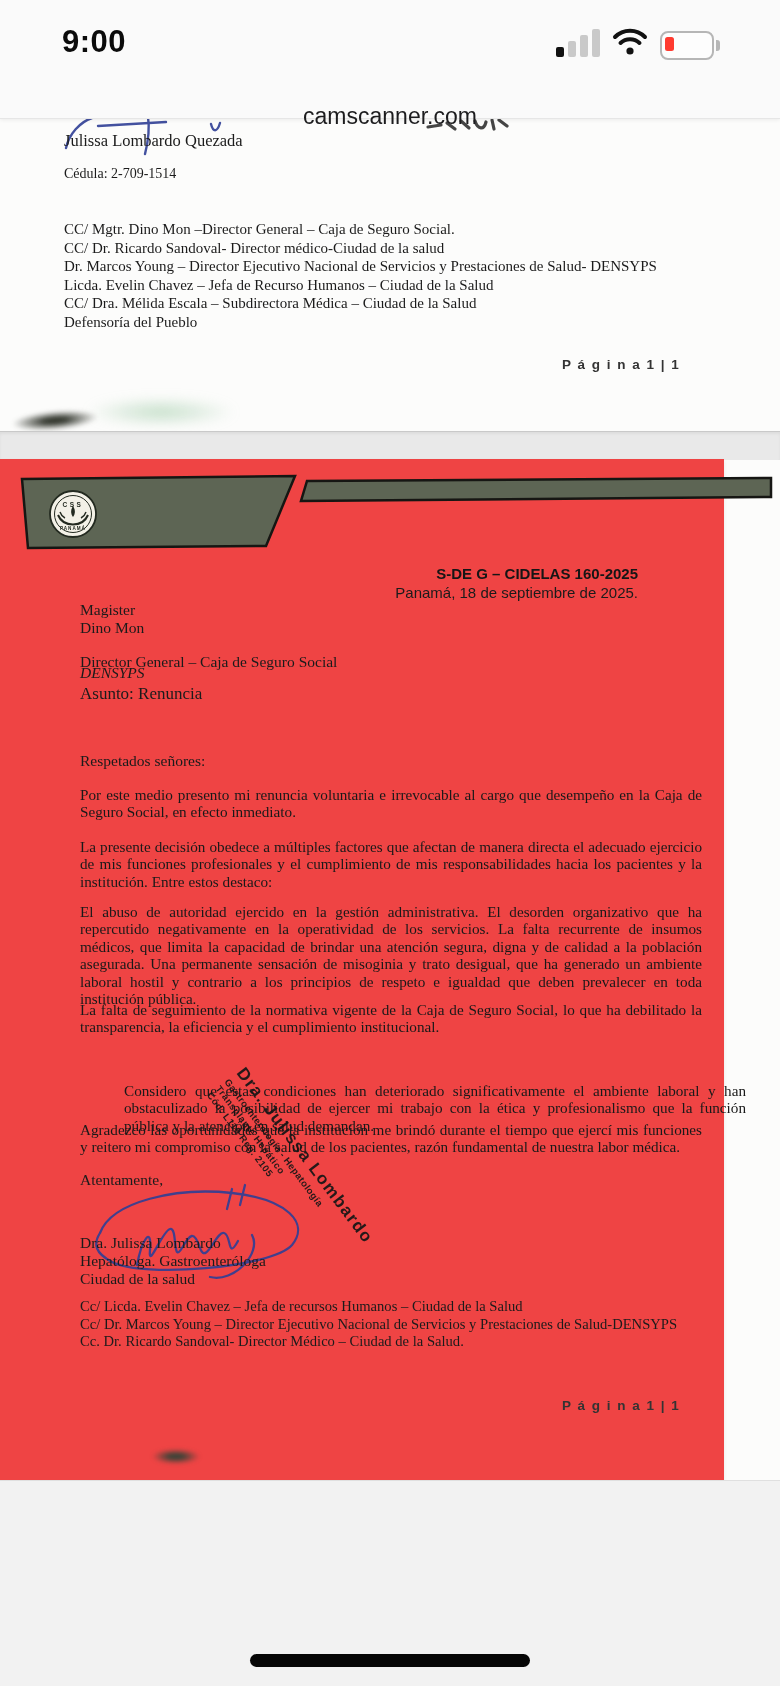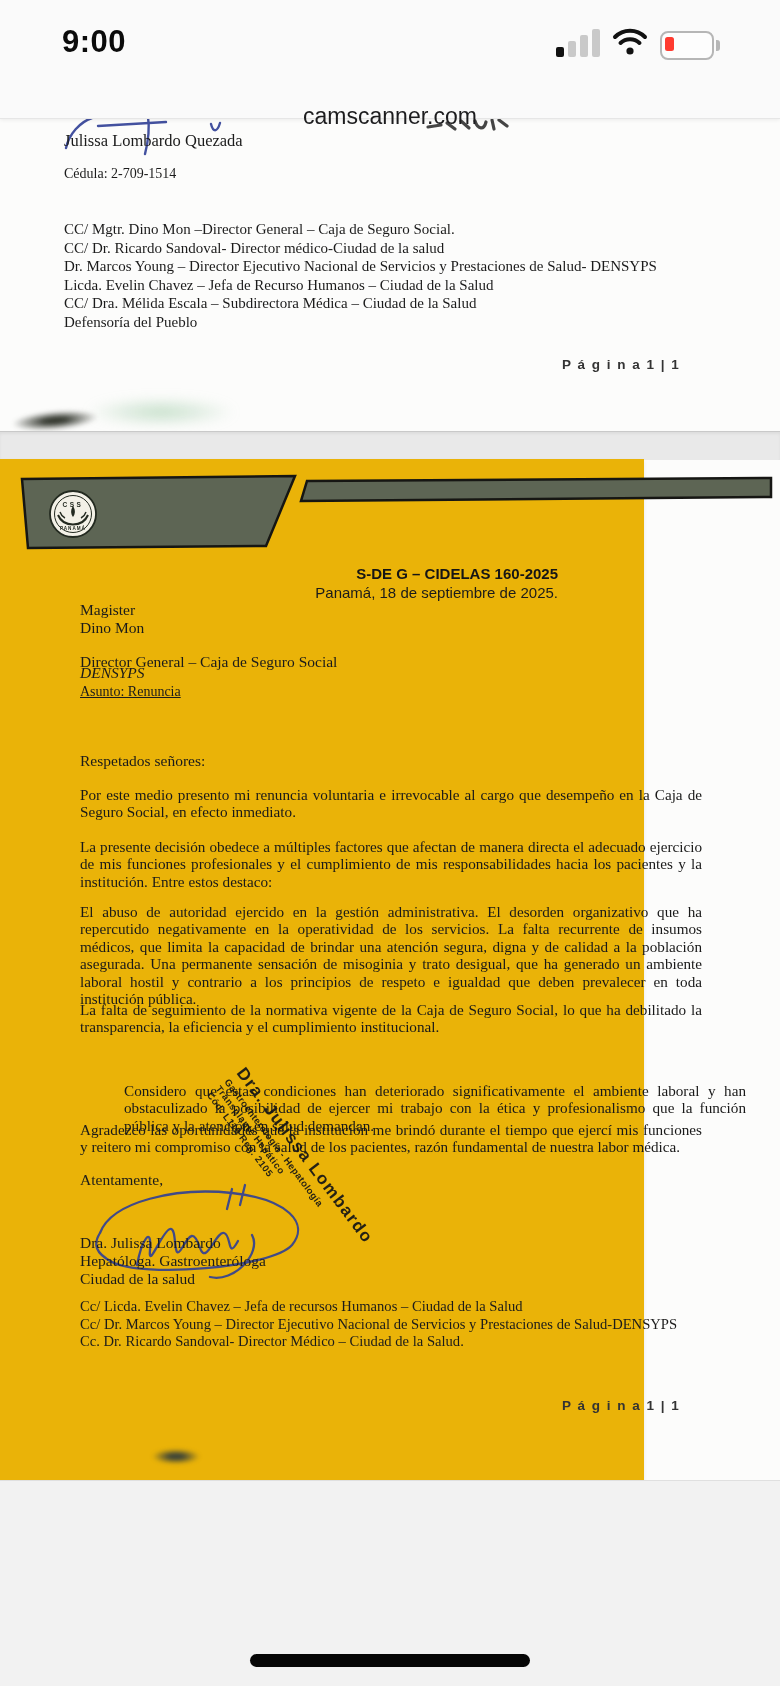--- a/index.html
+++ b/index.html
@@ -26,29 +26,29 @@
   .pn1{left:562px;top:357px;}
   .pn2{left:562px;top:1398px;}
   .smudge1{position:absolute;left:12px;top:411px;width:86px;height:19px;border-radius:50%;
            background:radial-gradient(closest-side,#34382f 25%,rgba(52,56,47,0));filter:blur(2px);transform:rotate(-5deg);}
   .smear1{position:absolute;left:86px;top:398px;width:150px;height:28px;border-radius:50%;
           background:radial-gradient(closest-side,rgba(146,196,156,.55),rgba(146,196,156,0));filter:blur(6px);}
   
   .band{position:absolute;left:0;top:431px;width:780px;height:28px;background:#e9e9e9;
         border-top:1px solid #c9c9c9;box-shadow:inset 0 2px 3px rgba(0,0,0,.05);}
   
-  .page2{position:absolute;left:0;top:459px;width:644px;height:1021px;background:#eab308;
+  .page2{position:absolute;left:0;top:459px;width:724px;height:1021px;background:#ef4444;
          box-shadow:0 2px 4px rgba(0,0,0,.08);}
   .banner{position:absolute;left:0;top:11px;}
   .sealtxt{font-family:"Liberation Sans",sans-serif;font-weight:700;fill:#232a20;}
   .ref{position:absolute;right:86px;top:106px;font:700 15px "Liberation Sans",sans-serif;color:#151515;}
   .date{position:absolute;right:86px;top:125px;font:15px "Liberation Sans",sans-serif;color:#1b1b1b;}
   .rcpt{position:absolute;left:80px;font-size:15.5px;line-height:18px;}
   .r1{top:142px;} .r2{top:160px;font-weight:400;} .r3{top:178px;margin-top:16px;} .r4{top:205px;font-style:italic;}
-  .subject{position:absolute;left:80px;top:225px;font-size:14px;text-decoration:underline;}
+  .subject{position:absolute;left:80px;top:225px;font-size:17px;}
   .salut{position:absolute;left:80px;top:293px;font-size:15.5px;}
   .para{position:absolute;left:80px;width:622px;text-align:justify;font-size:15.2px;line-height:17.4px;color:#191919;}
   .pa0{top:327px;} .pa1{top:379px;} .pa2{top:444px;} .pa3{top:542px;} .pa4{top:623px;margin-left:44px;} .pa5{top:662px;font-family:Liberation Serif, serif;}
   .closing{position:absolute;left:80px;top:712px;font-size:15.5px;}
   .stamp{position:absolute;left:248px;top:605px;transform:rotate(53deg);transform-origin:0 0;
          font-family:"Liberation Sans",sans-serif;font-weight:700;color:#161616;white-space:nowrap;opacity:.93;}
   .stamp .s1{font-size:17px;letter-spacing:1.5px;}
   .stamp .s2{font-size:9.5px;letter-spacing:.4px;margin-top:1px;}
   .stamp .s3{font-size:9.5px;letter-spacing:.6px;}
   .stamp .s4{font-size:9.5px;letter-spacing:.6px;}

